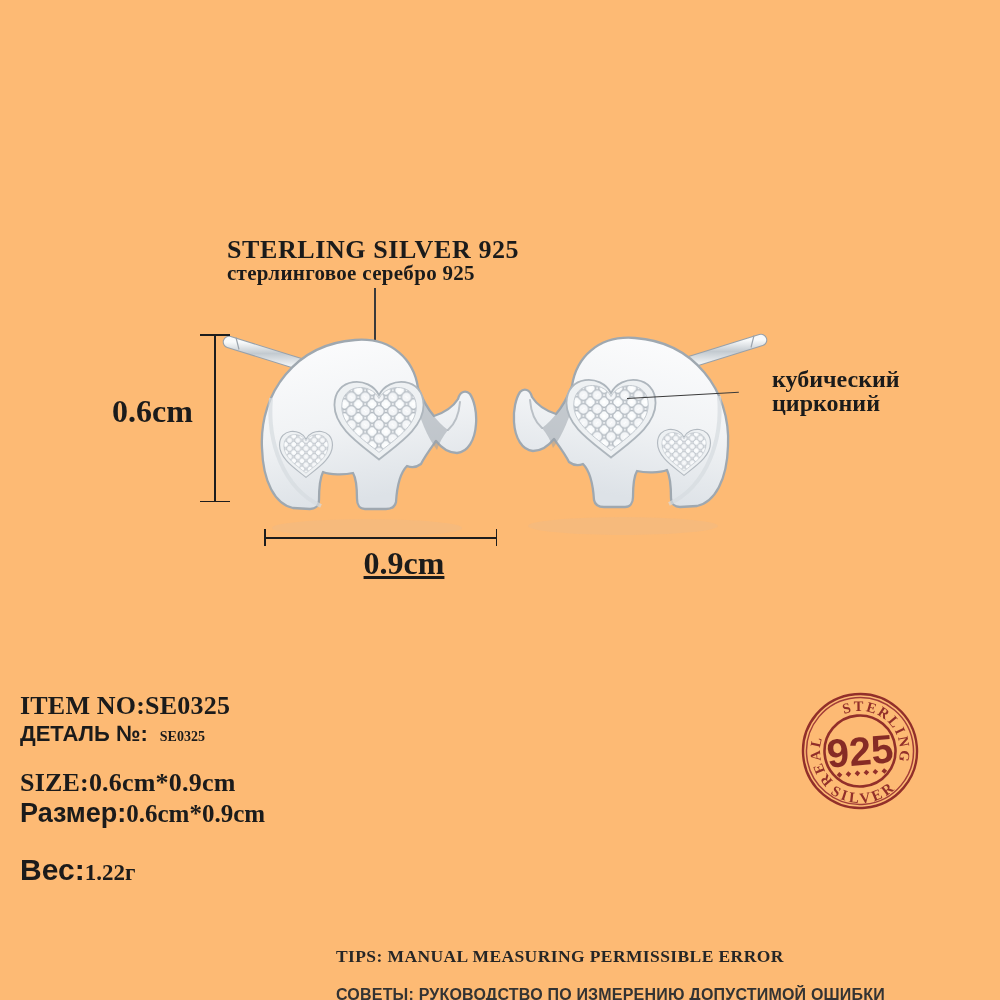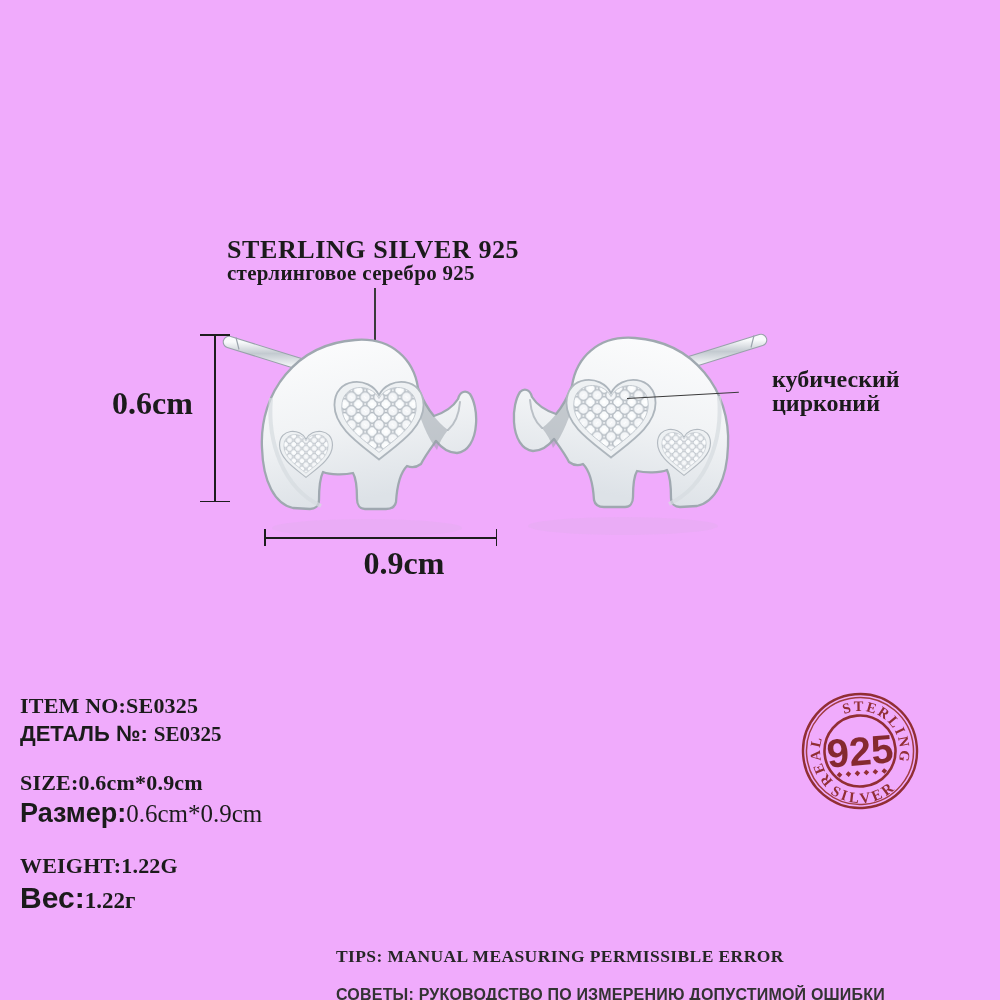--- a/index.html
+++ b/index.html
@@ -1,16 +1,16 @@
 <!DOCTYPE html>
 <html><head>
 <meta charset="utf-8">
 <style>
   html,body{margin:0;padding:0;background:#ffffff;}
-  .canvas{position:relative;width:1000px;height:1000px;background:#f0abfc;overflow:hidden;
+  .canvas{position:relative;width:1000px;height:1000px;background:#fdba74;overflow:hidden;
           font-family:"Liberation Serif",serif;color:#1b1b1b;}
   .abs{position:absolute;}
   .serifB{font-family:"Liberation Serif",serif;font-weight:700;}
   .serifR{font-family:"Liberation Serif",serif;font-weight:700;}
   .sansB{font-family:"Liberation Sans",sans-serif;font-weight:700;}
 
   
   .callout-material{left:227px;top:236px;}
   .callout-material .t{font-size:26px;line-height:27px;letter-spacing:.6px;}
   .callout-material .s{font-size:21px;line-height:21px;letter-spacing:.3px;}
@@ -19,35 +19,35 @@
   .callout-stone .s{font-size:24px;line-height:24px;margin-left:35px;}
 
   .ptr-a{left:374px;top:288px;width:1.5px;height:64px;background:#3a3a3a;}
   .ptr-b{left:627px;top:398px;width:112px;height:0;border-top:1.5px solid #3a3a3a;
          transform:rotate(-3.2deg);transform-origin:0 0;}
 
   
   .dimv-line{left:214px;top:335px;width:1.5px;height:167px;background:#1d1d1d;}
   .dimv-capt{left:200px;top:334px;width:30px;height:1.5px;background:#1d1d1d;}
   .dimv-capb{left:200px;top:500.5px;width:30px;height:1.5px;background:#1d1d1d;}
-  .dimv-label{left:112px;top:385px;font-size:32px;}
+  .dimv-label{left:112px;top:393px;font-size:32px;}
   .dimh-line{left:264px;top:537px;width:233px;height:1.5px;background:#1d1d1d;}
   .dimh-capl{left:264px;top:529px;width:1.5px;height:17px;background:#1d1d1d;}
   .dimh-capr{left:495.5px;top:529px;width:1.5px;height:17px;background:#1d1d1d;}
-  .dimh-label{left:344px;top:545px;width:120px;text-align:center;font-size:32px;}
+  .dimh-label{left:344px;top:545px;width:120px;text-align:center;font-size:32px;text-decoration:underline;}
 
   
   .specs{left:20px;top:692px;}
-  .spec-en{font-size:22px;line-height:28px;letter-spacing:.2px;}
+  .spec-en{font-size:26px;line-height:28px;letter-spacing:.2px;}
   .spec-ru{margin-top:1px;}
   .item-ru-label{font-size:22px;}
-  .item-ru-value{font-size:21px;margin-left:6px;}
+  .item-ru-value{font-size:14px;margin-left:12px;}
   .gap1{height:22px;}
   .size-ru-label{font-size:27px;margin-top:6px;}
-  .size-ru-value{font-family:"Liberation Serif",serif;font-weight:400;font-size:25px;}
+  .size-ru-value{font-family:"Liberation Serif",serif;font-weight:700;font-size:25px;}
   .gap2{height:23px;}
   .weight-ru-label{font-size:30px;}
   .weight-ru-value{font-size:23px;}
 
   
   .tips{left:336px;top:946px;}
   .tips .en{font-size:17.5px;letter-spacing:.4px;color:#262626;}
   .tips .ru{font-size:16px;letter-spacing:.2px;color:#333;margin-top:19px;}
 
   .earrings-svg{left:185px;top:320px;}
@@ -143,21 +143,20 @@
     <div class="serifB spec-en">ITEM NO:SE0325</div>
     <div class="spec-ru">
       <span class="sansB item-ru-label">ДЕТАЛЬ №:</span><span class="serifR item-ru-value">SE0325</span>
     </div>
     <div class="gap1"></div>
     <div class="serifB spec-en">SIZE:0.6cm*0.9cm</div>
     <div class="spec-ru">
       <span class="sansB size-ru-label">Размер:</span><span class="size-ru-value">0.6cm*0.9cm</span>
     </div>
     <div class="gap2"></div>
-    <div class="serifB spec-en">WEIGHT:1.22G</div>
     <div class="spec-ru">
       <span class="sansB weight-ru-label">Вес:</span><span class="serifR weight-ru-value">1.22г</span>
     </div>
   </div>
 
   <svg class="abs stamp-svg" width="135" height="135" viewBox="0 0 135 135">
     <g transform="rotate(-5 66 65)" opacity="0.92">
       <circle cx="66" cy="65" r="57" fill="none" stroke="#8a2424" stroke-width="2.4"></circle>
       <circle cx="66" cy="65" r="53.5" fill="none" stroke="#9b3333" stroke-width="1.5"></circle>
       <circle cx="66" cy="65" r="35.5" fill="none" stroke="#8a2424" stroke-width="2.6"></circle>

